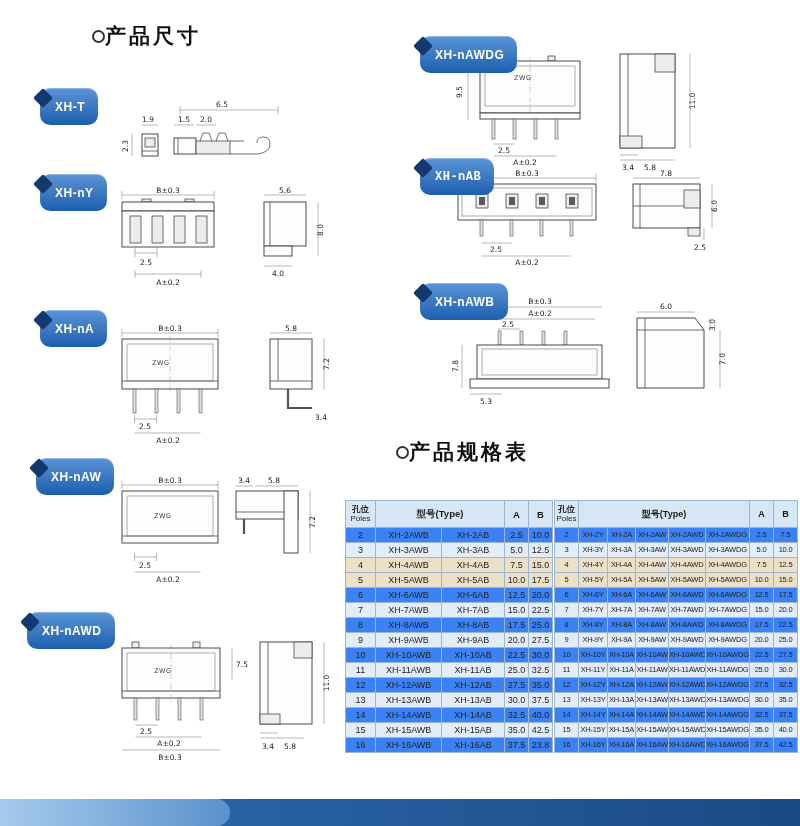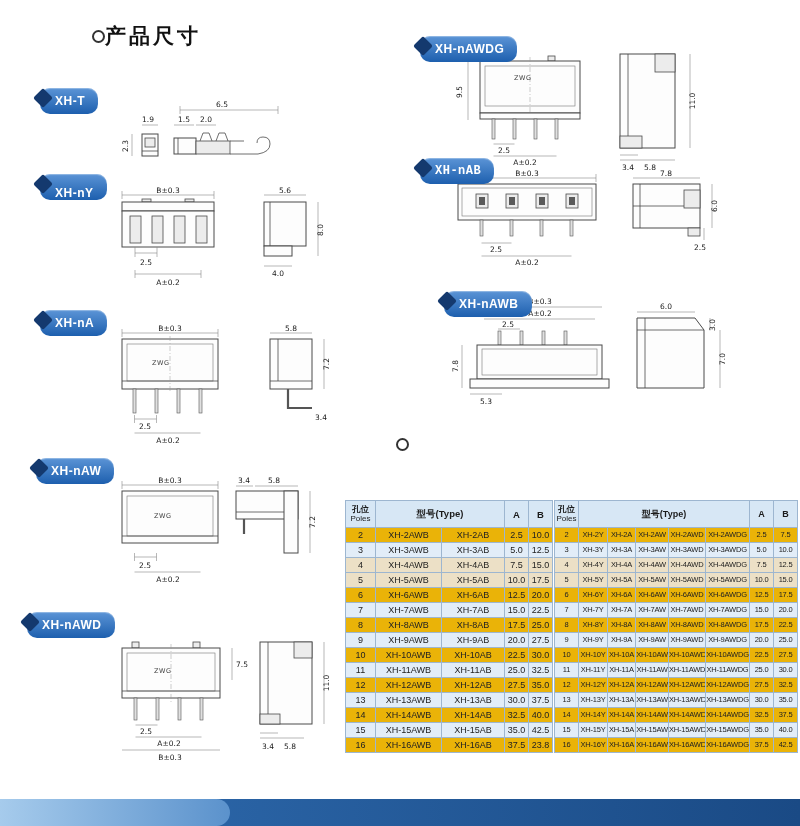--- a/index.html
+++ b/index.html
@@ -5,21 +5,21 @@
   html,body{margin:0;padding:0;background:#fff;}
   .page{position:relative;width:800px;height:826px;background:#ffffff;overflow:hidden;
         font-family:"Liberation Sans","DejaVu Sans",sans-serif;color:#222;}
 
   
   .heading{position:absolute;display:flex;align-items:center;}
   .ring{width:9px;height:9px;border:2px solid #333;border-radius:50%;flex:0 0 auto;}
   .htext{font-size:21px;font-weight:bold;color:#111;letter-spacing:3px;}
 
   
-  .ribbon{position:absolute;z-index:1;height:26px;display:flex;align-items:center;
+  .ribbon{position:absolute;z-index:1;height:37px;display:flex;align-items:center;
           background:linear-gradient(180deg,#5b94d6,#1d5fae);border-radius:10px;
           padding:0 13px 0 15px;box-shadow:inset 0 1px 1px rgba(255,255,255,.35);}
   .ribbon::before{content:"";position:absolute;left:-4px;top:2.5px;width:14px;height:14px;
           background:#14396e;transform:rotate(45deg);border-radius:2px;z-index:-1;}
   .ribbon .rtext{color:#fff;font-size:12px;font-weight:bold;letter-spacing:.5px;}
 
   
   .draw{position:absolute;}
   .draw text{font-family:"DejaVu Sans",sans-serif;font-size:7.5px;fill:#1a1a1a;}
   .draw text.zwg{font-size:6.5px;fill:#444;letter-spacing:.6px;}
@@ -27,21 +27,21 @@
   .draw .body2{fill:#ececec;stroke:#4a4a4a;stroke-width:.8;}
   .draw .ln{stroke:#4a4a4a;stroke-width:.8;fill:none;}
   .draw .lnr{fill:none;stroke:#777;stroke-width:.6;}
   .draw .dim{stroke:#888;stroke-width:.6;fill:none;}
   .draw .cl{stroke:#999;stroke-width:.5;stroke-dasharray:5 2 1 2;fill:none;}
   .draw .pin{fill:#e0e0e0;stroke:#555;stroke-width:.6;}
   .draw .pinln{stroke:#555;stroke-width:2.2;fill:none;}
   .draw .dark{fill:#5a5a5a;stroke:none;}
 
   
-  .spec{position:absolute;border-collapse:collapse;table-layout:fixed;background:#eab308;}
+  .spec{position:absolute;border-collapse:collapse;table-layout:fixed;background:#3b82f6;}
   .spec th,.spec td{border:1px solid #9db6d0;text-align:center;padding:0;
                     overflow:hidden;white-space:nowrap;}
   .spec th{background:#d7e7f5;font-weight:bold;color:#1b1b1b;height:26px;}
   .spec td{height:14px;line-height:14px;}
   .spec.left{left:345px;top:500px;width:207px;font-size:9px;}
   .spec.right{left:554px;top:500px;width:243px;font-size:7.5px;letter-spacing:-0.2px;}
   .spec.right th{letter-spacing:0;}
   .spec tr.alt td{background:#e2edf8;}
   .spec tr.hl td{background:#ece0c6;}
   .poles-cn{display:block;font-size:8.5px;line-height:1.15;}
@@ -59,44 +59,45 @@
 <body>
 
 <div class="page">
 
   <div class="heading" style="left:92px;top:22px;">
     <span class="ring"></span>
     <span class="htext">产品尺寸</span>
   </div>
   <div class="heading" style="left:396px;top:438px;">
     <span class="ring"></span>
+    <span class="htext">产品规格表</span>
   </div>
 
   <div class="ribbon" style="left:40px;top:88px;text-align:right;">
       <span class="rtext">XH-T</span>
     </div>
-  <div class="ribbon" style="left:40px;top:174px;align-items:flex-end;">
+  <div class="ribbon" style="left:40px;top:174px;">
       <span class="rtext">XH-nY</span>
     </div>
   <div class="ribbon" style="left:40px;top:310px;">
       <span class="rtext">XH-nA</span>
     </div>
   <div class="ribbon" style="left:36px;top:458px;">
       <span class="rtext">XH-nAW</span>
     </div>
   <div class="ribbon" style="left:27px;top:612px;">
       <span class="rtext">XH-nAWD</span>
     </div>
   <div class="ribbon" style="left:420px;top:36px;">
       <span class="rtext">XH-nAWDG</span>
     </div>
   <div class="ribbon" style="left:420px;top:158px;font-family:Liberation Mono, monospace;">
       <span class="rtext">XH-nAB</span>
     </div>
-  <div class="ribbon" style="left:444px;top:283px;margin-top:8px;">
+  <div class="ribbon" style="left:420px;top:283px;">
       <span class="rtext">XH-nAWB</span>
     </div>
 
   <svg class="draw" style="left:118px;top:96px;" width="190" height="72" viewBox="0 0 190 72">
     <line class="dim" x1="62" y1="14" x2="160" y2="14"></line>
     <line class="dim" x1="62" y1="10" x2="62" y2="18"></line>
     <line class="dim" x1="160" y1="10" x2="160" y2="18"></line>
     <text x="104" y="11" text-anchor="middle">6.5</text>
     <text x="30" y="26" text-anchor="middle">1.9</text>
     <line class="dim" x1="24" y1="29" x2="40" y2="29"></line>

